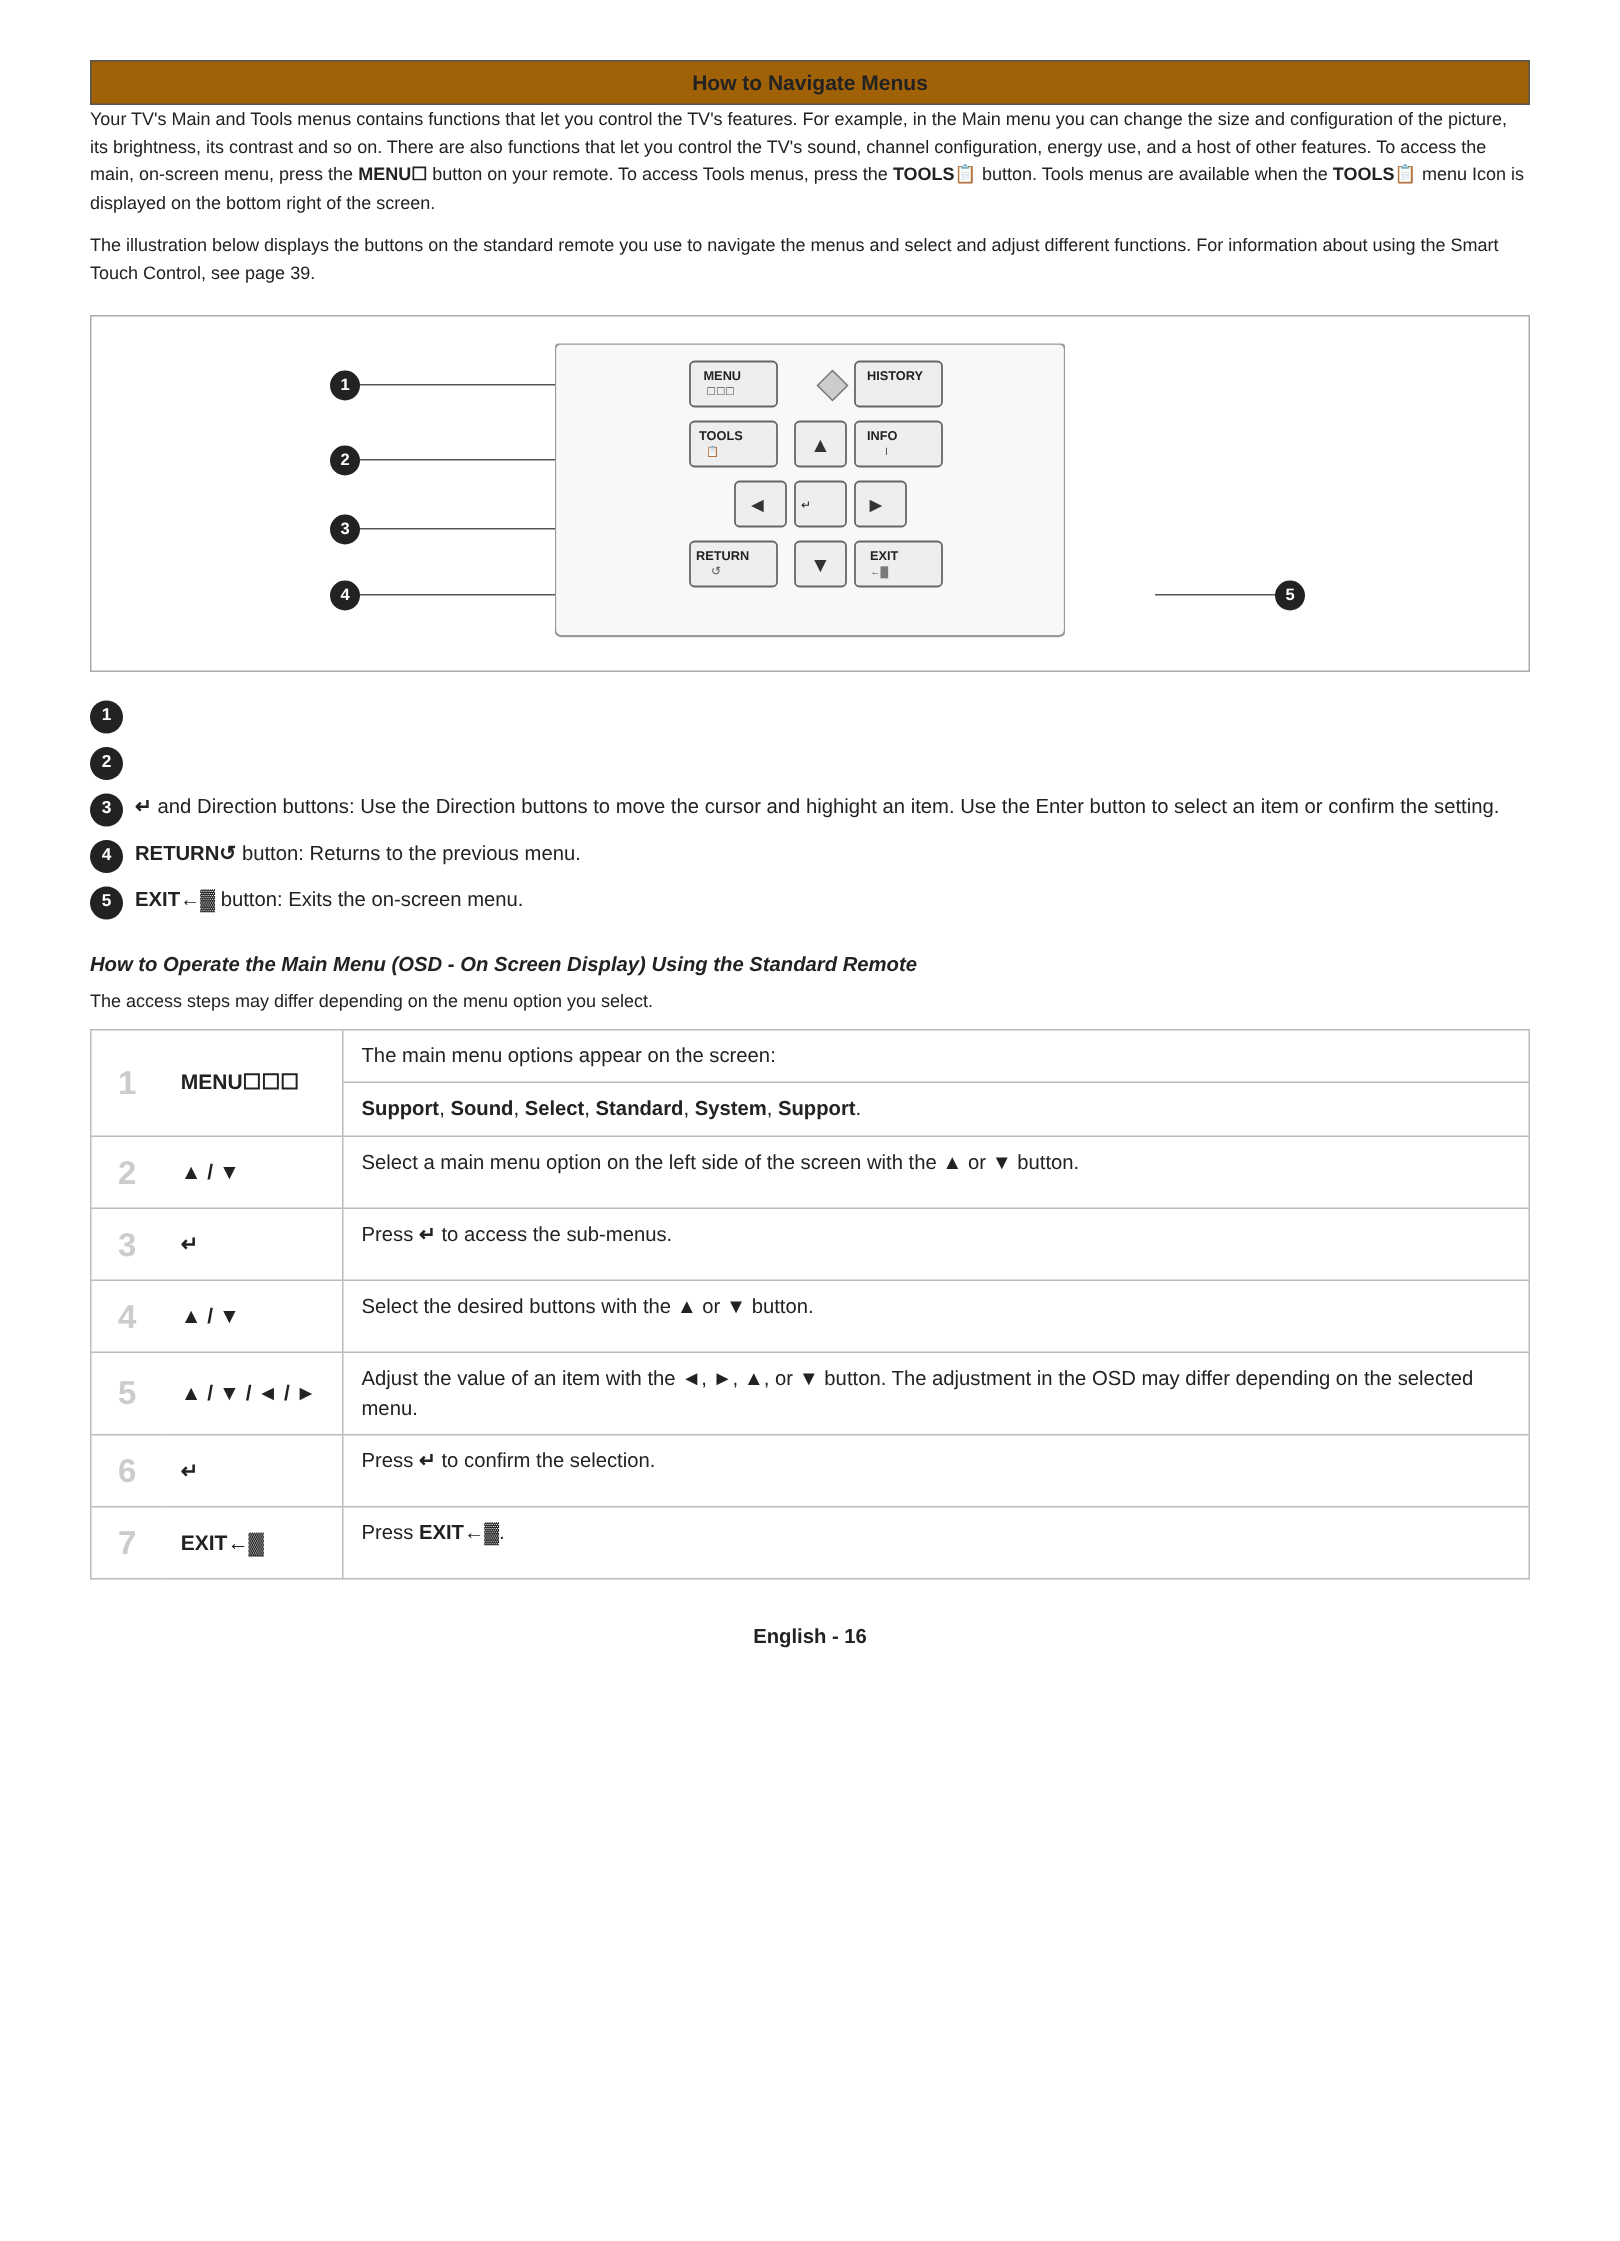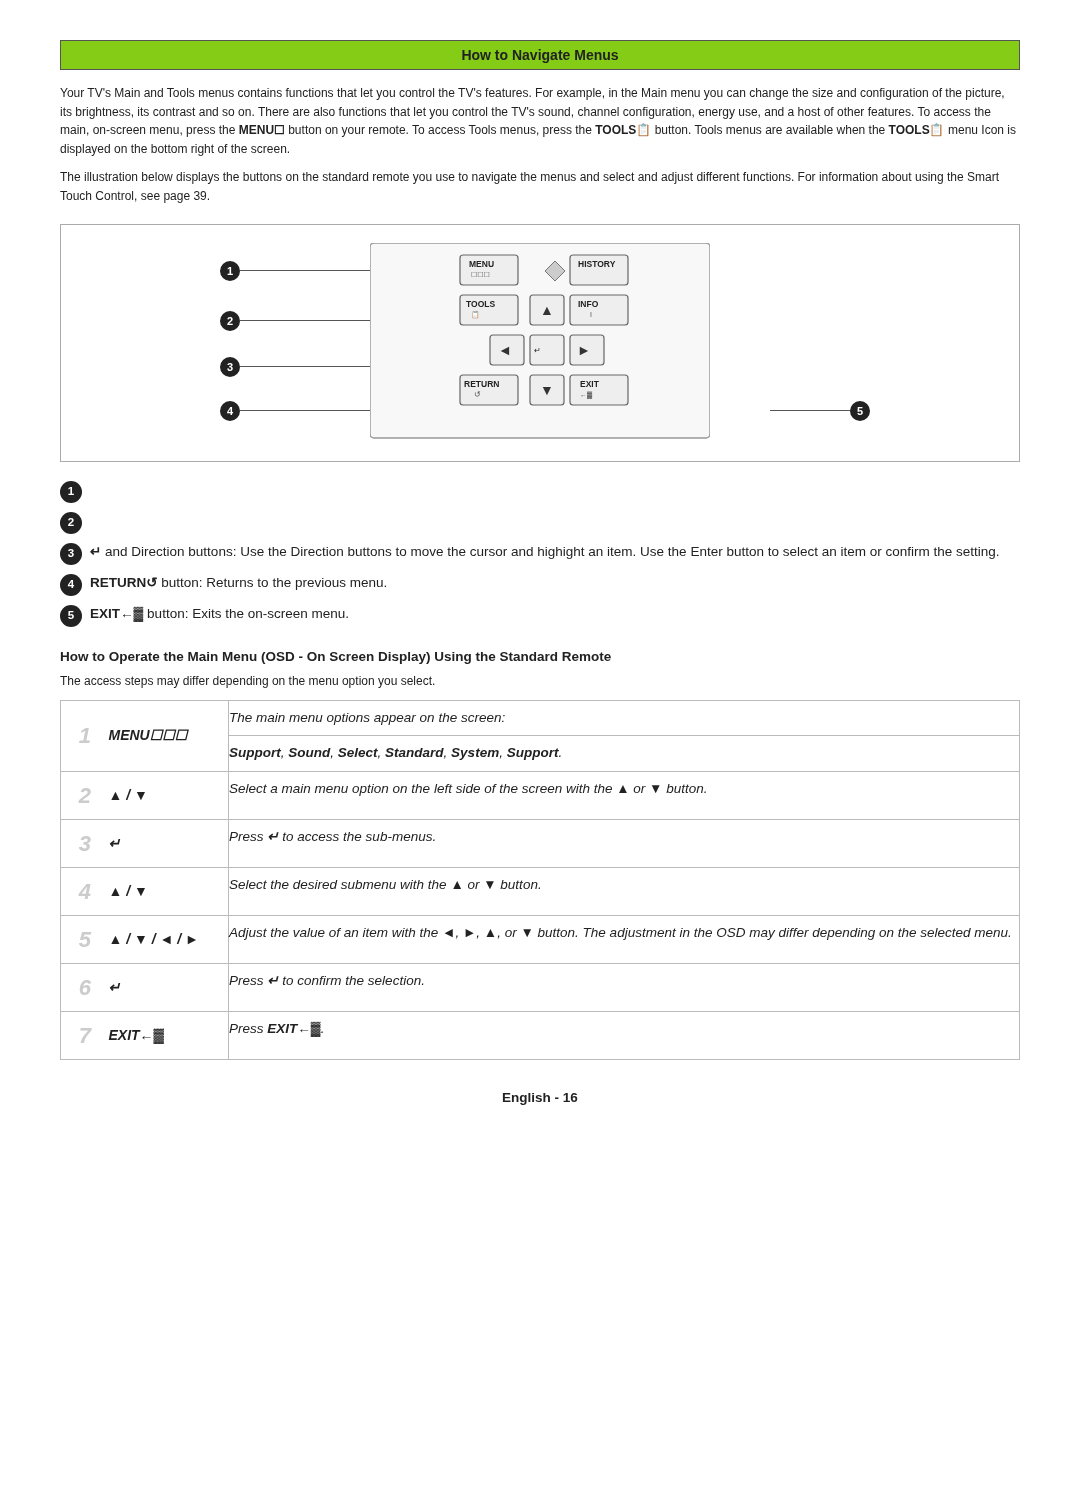--- a/index.html
+++ b/index.html
@@ -9,26 +9,25 @@
       font-size: 13.5px;
       color: #222;
       width: 1080px;
       min-height: 1494px;
       padding: 40px 60px 40px 60px;
     }
 
     
     .section-header {
       border: 1.5px solid #555;
-      background: #84cc16;
+      background: #a16207;
       text-align: center;
       font-weight: bold;
       font-size: 14px;
       padding: 6px 0;
-      margin-bottom: 14px;
     }
 
     
     .body-text {
       font-size: 12px;
       line-height: 1.55;
       margin-bottom: 10px;
     }
 
     .bold-inline { font-weight: bold; }
@@ -73,36 +72,36 @@
       margin-top: 1px;
       flex-shrink: 0;
     }
 
     
     .subsection-title {
       font-size: 13.5px;
       font-weight: bold;
       margin: 22px 0 8px 0;
       border-bottom: none;
+      font-style: italic;
     }
 
     
     .osd-table {
       width: 100%;
       border-collapse: collapse;
       margin-top: 8px;
       margin-bottom: 20px;
     }
     .osd-table td {
       border: 1.5px solid #bbb;
-      padding: 7px 0;
+      padding: 7px 12px;
       vertical-align: top;
       font-size: 13.5px;
       line-height: 1.5;
-      font-style: italic;
     }
     .osd-table td.num-cell {
       font-size: 22px;
       font-weight: bold;
       color: #ccc;
       width: 48px;
       text-align: center;
       vertical-align: middle;
       border-right: none;
     }
@@ -258,21 +257,21 @@
 
     <tr>
       <td class="num-cell">3</td>
       <td class="icon-cell"><span class="bold-inline">↵</span></td>
       <td class="desc-cell">Press <span class="bold-inline">↵</span> to access the sub-menus.</td>
     </tr>
 
     <tr>
       <td class="num-cell">4</td>
       <td class="icon-cell"><span class="bold-inline">▲ / ▼</span></td>
-      <td class="desc-cell">Select the desired submenu with the ▲ or ▼ button.</td>
+      <td class="desc-cell">Select the desired buttons with the ▲ or ▼ button.</td>
     </tr>
 
     <tr>
       <td class="num-cell">5</td>
       <td class="icon-cell"><span class="bold-inline">▲ / ▼ / ◄ / ►</span></td>
       <td class="desc-cell">Adjust the value of an item with the ◄, ►, ▲, or ▼ button. The adjustment in the OSD may differ depending on the selected menu.</td>
     </tr>
 
     <tr>
       <td class="num-cell">6</td>

